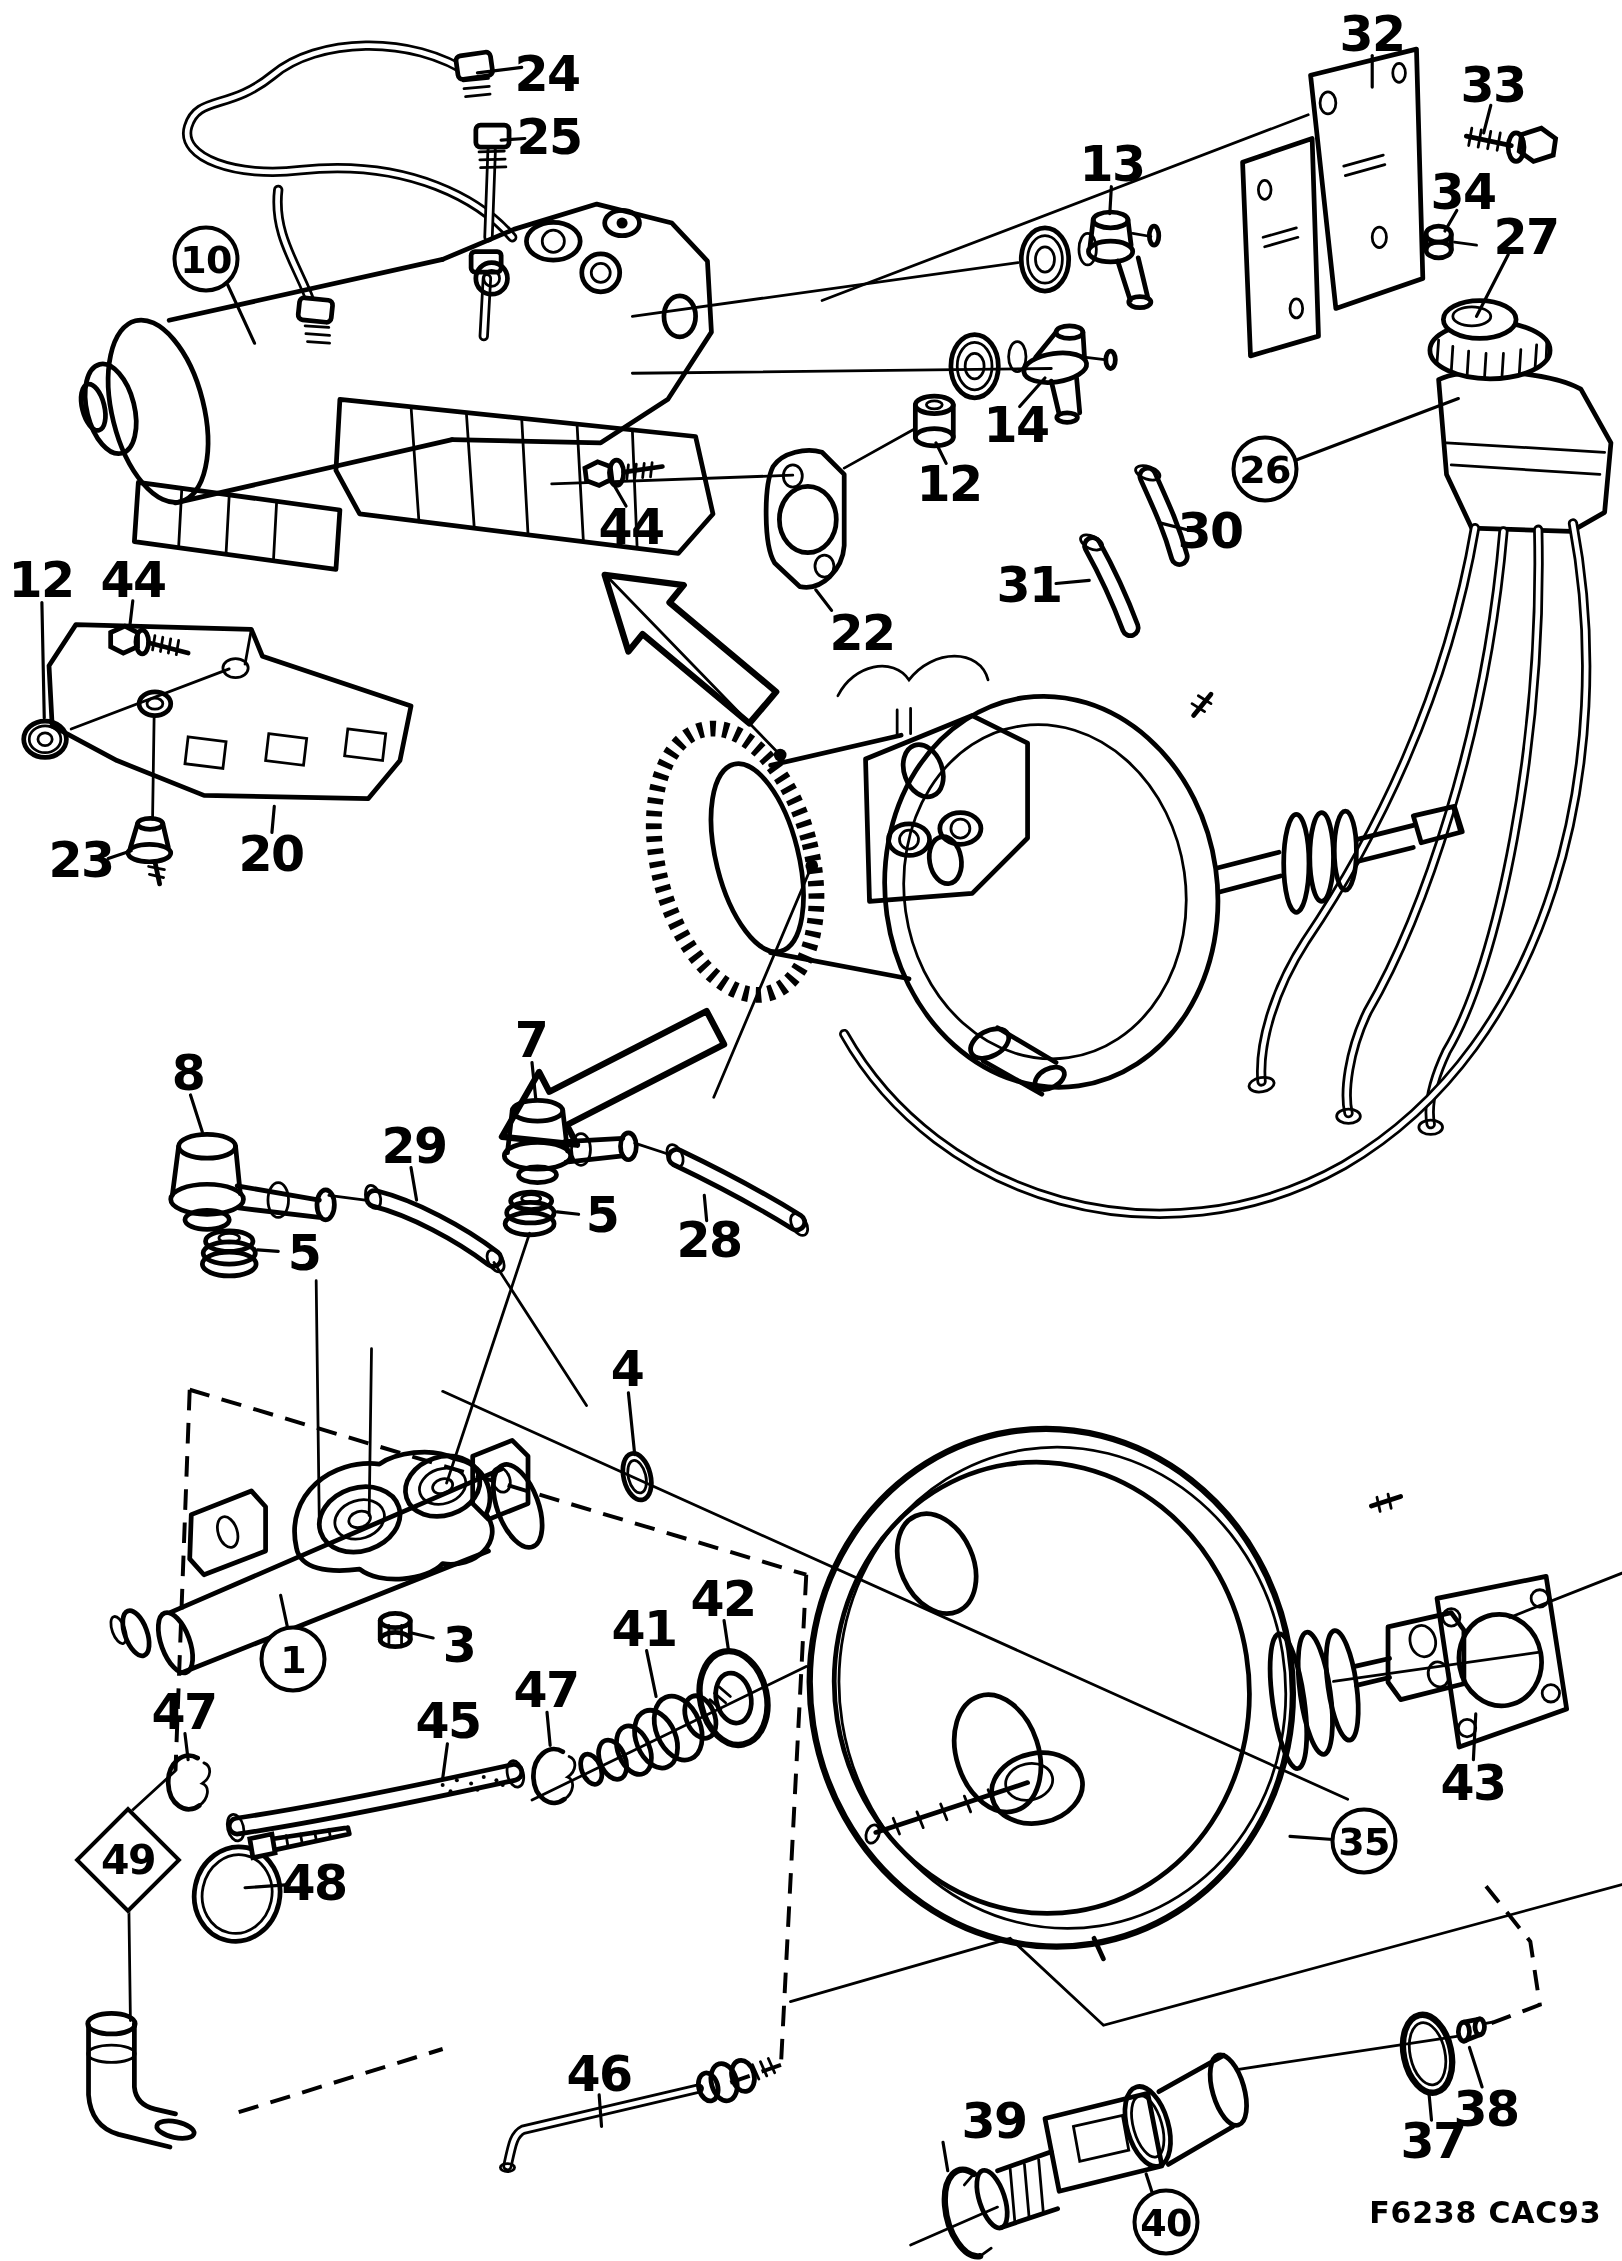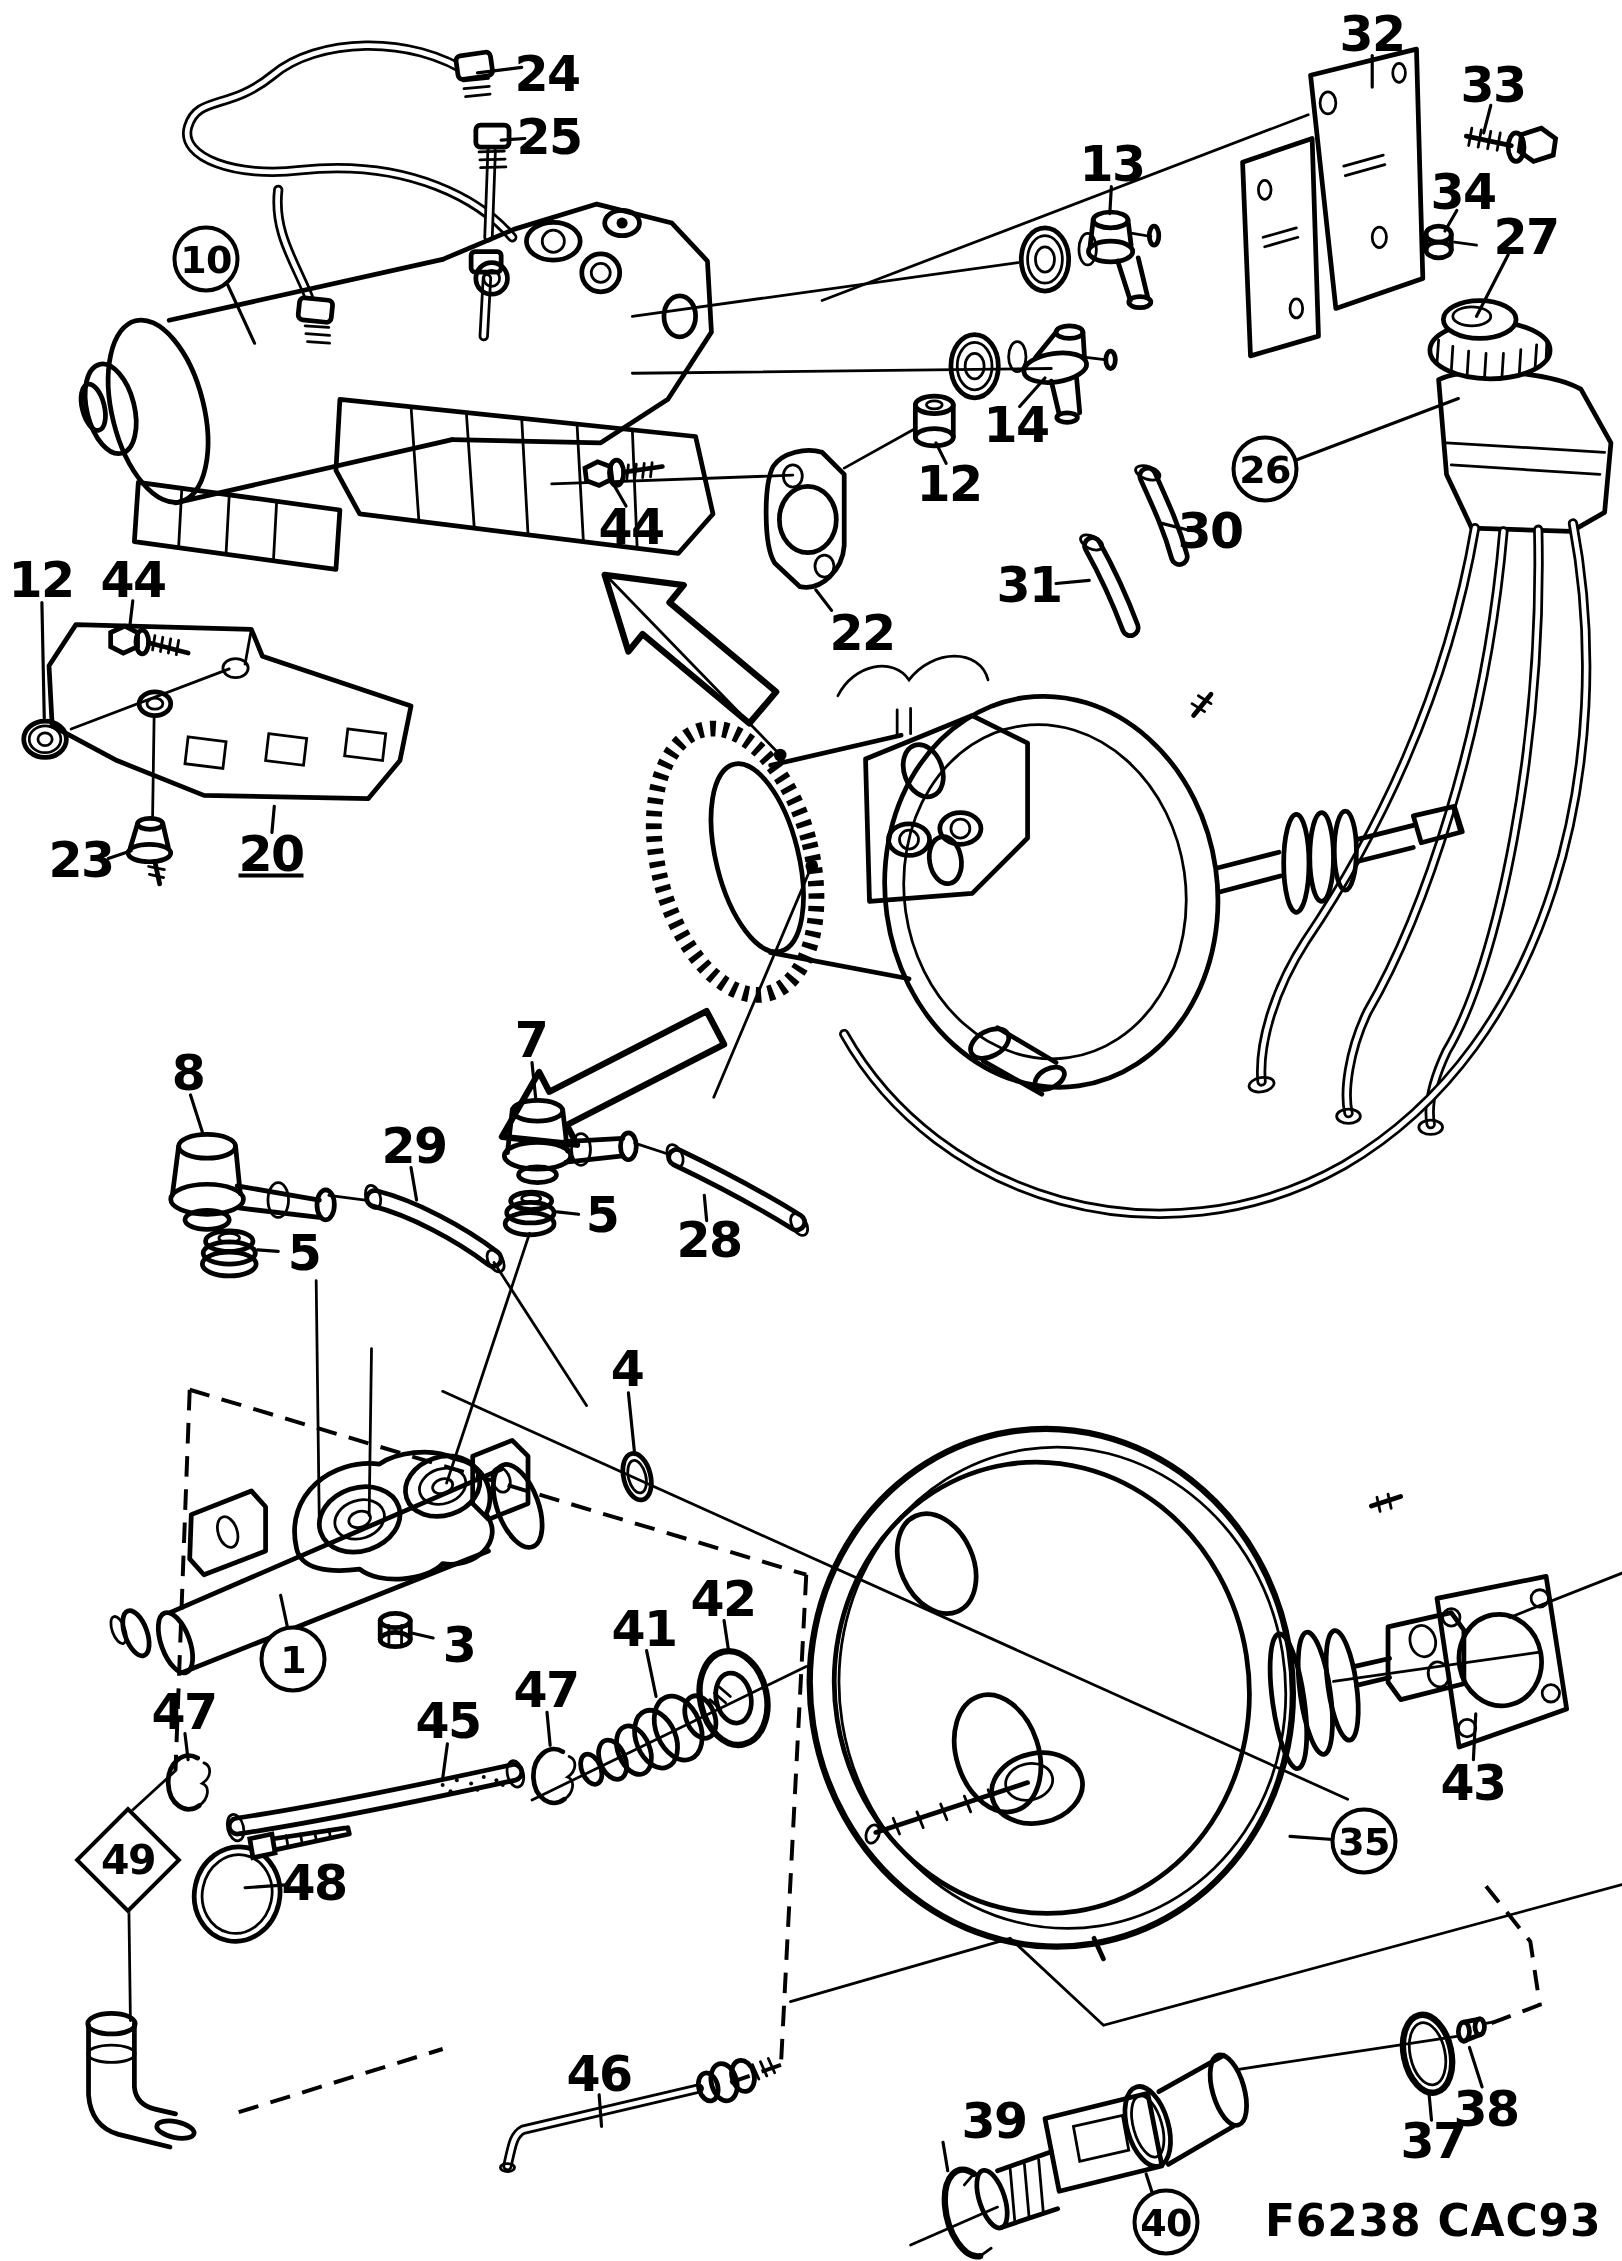--- a/index.html
+++ b/index.html
@@ -23,21 +23,21 @@
   .callout{position:absolute;transform:translate(-50%,-50%);color:#000;
            font-weight:700;font-size:49px;letter-spacing:-1.6px;white-space:nowrap;
            font-family:"DejaVu Sans",sans-serif;}
   .callout.circle{width:59px;height:59px;border:4.7px solid #000;border-radius:50%;
            background:#fff;display:flex;align-items:center;justify-content:center;
            font-size:38px;letter-spacing:-0.8px;}
   .callout.diamond{width:68px;height:68px;border:4.7px solid #000;background:#fff;
            transform:translate(-50%,-50%) rotate(45deg);
            display:flex;align-items:center;justify-content:center;}
   .callout.diamond .dtext{transform:rotate(-45deg);font-size:41px;}
-  .figure-code{position:absolute;right:20.6px;top:2195px;font-weight:700;font-size:44px;
+  .figure-code{position:absolute;right:20.6px;top:2195px;font-weight:700;font-size:30px;
            color:#000;font-family:"DejaVu Sans",sans-serif;letter-spacing:0.8px;}
 </style>
 </head>
 <body>
 
 <div class="stage">
 
 <svg id="art" width="1622" height="2261" viewBox="0 0 2052 2860">
 
   <g>
@@ -543,21 +543,21 @@
       <div class="callout plain" style="left: 1016px; top: 425px;">14</div>
       <div class="callout plain" style="left: 949px; top: 484px;">12</div>
       <div class="callout circle" style="left: 1265px; top: 469px;">26</div>
       <div class="callout plain" style="left: 1210px; top: 531px;">30</div>
       <div class="callout plain" style="left: 1029px; top: 585px;">31</div>
       <div class="callout plain" style="left: 631px; top: 527px;">44</div>
       <div class="callout plain" style="left: 836px; top: 633px; margin-left: 26px;">22</div>
       <div class="callout plain" style="left: 41px; top: 580px;">12</div>
       <div class="callout plain" style="left: 133px; top: 580px;">44</div>
       <div class="callout plain" style="left: 81px; top: 860px;">23</div>
-      <div class="callout plain" style="left: 271px; top: 854px; text-decoration: underline;">20</div>
+      <div class="callout plain" style="left: 271px; top: 854px;">20</div>
       <div class="callout plain" style="left: 188px; top: 1073px;">8</div>
       <div class="callout plain" style="left: 531px; top: 1040px;">7</div>
       <div class="callout plain" style="left: 414px; top: 1146px;">29</div>
       <div class="callout plain" style="left: 304px; top: 1253px;">5</div>
       <div class="callout plain" style="left: 602px; top: 1215px;">5</div>
       <div class="callout plain" style="left: 709px; top: 1240px;">28</div>
       <div class="callout plain" style="left: 627px; top: 1369px;">4</div>
       <div class="callout circle" style="left: 293px; top: 1659px;">1</div>
       <div class="callout plain" style="left: 459px; top: 1645px;">3</div>
       <div class="callout plain" style="left: 644px; top: 1629px;">41</div>

